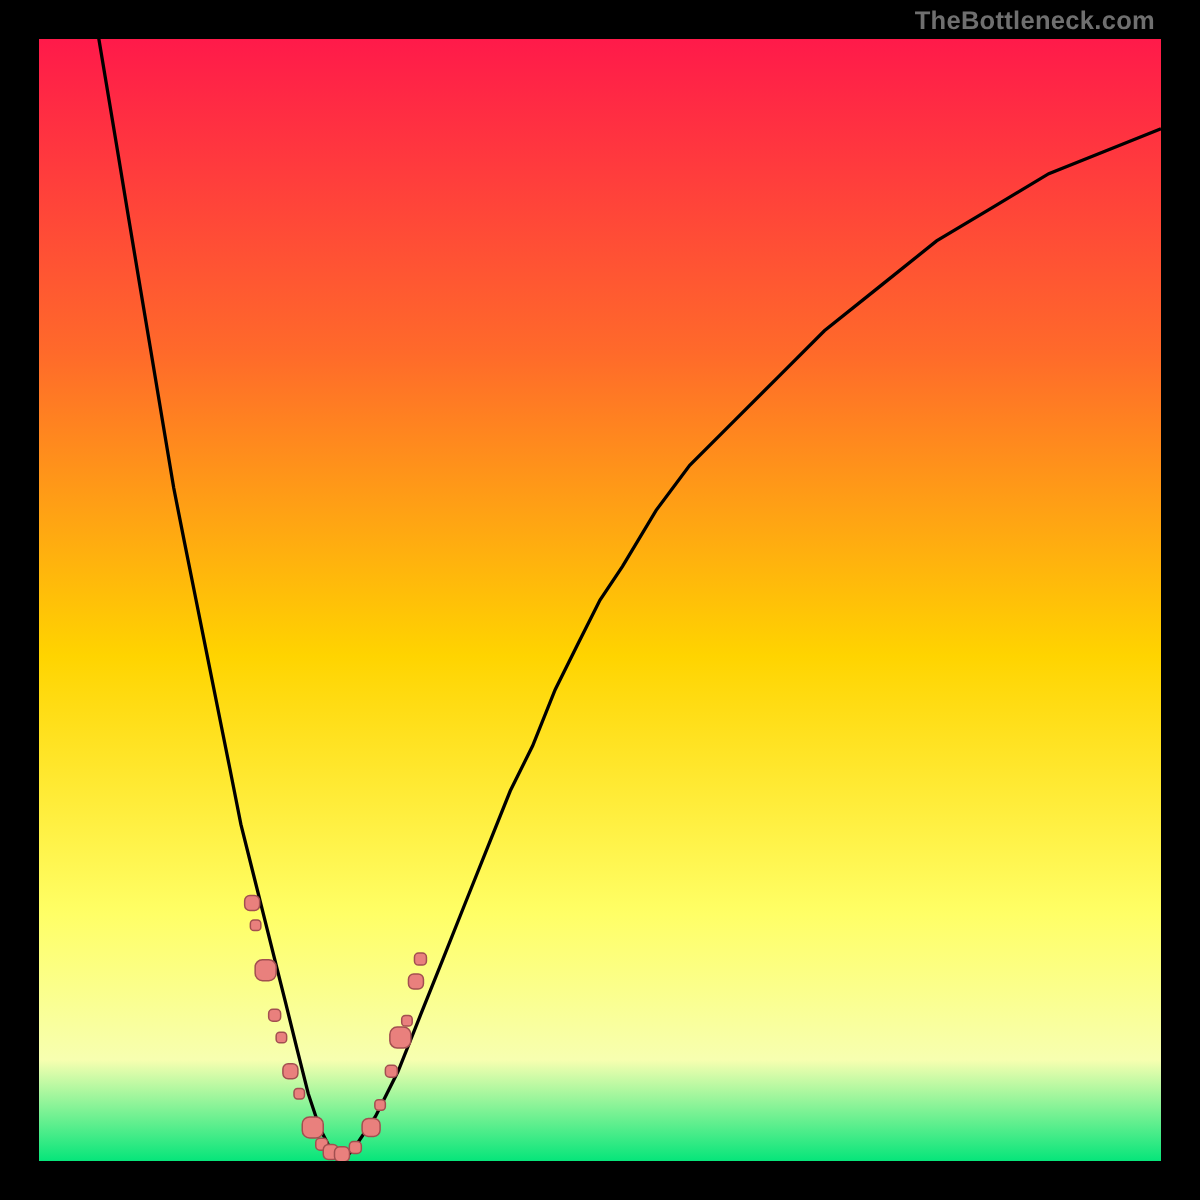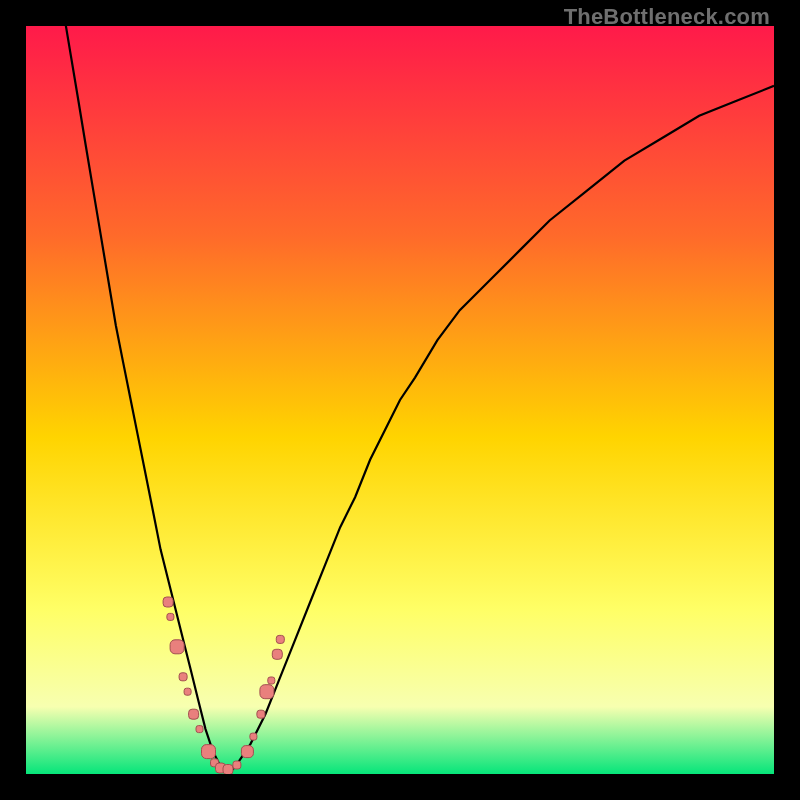--- a/index.html
+++ b/index.html
@@ -23,21 +23,21 @@
     left: 0;
     top: 0;
     width: 748px;
     height: 748px;
   }
   .watermark {
     position: absolute;
     right: 30px;
     top: 4px;
     font-family: Arial, Helvetica, sans-serif;
-    font-size: 22px;
+    font-size: 17px;
     font-weight: 600;
     color: #6f6f6f;
     letter-spacing: 0.2px;
   }
 </style>
 </head>
 <body>
 
 <div class="frame">
   <svg class="plot" viewBox="0 0 748 748" preserveAspectRatio="none">

